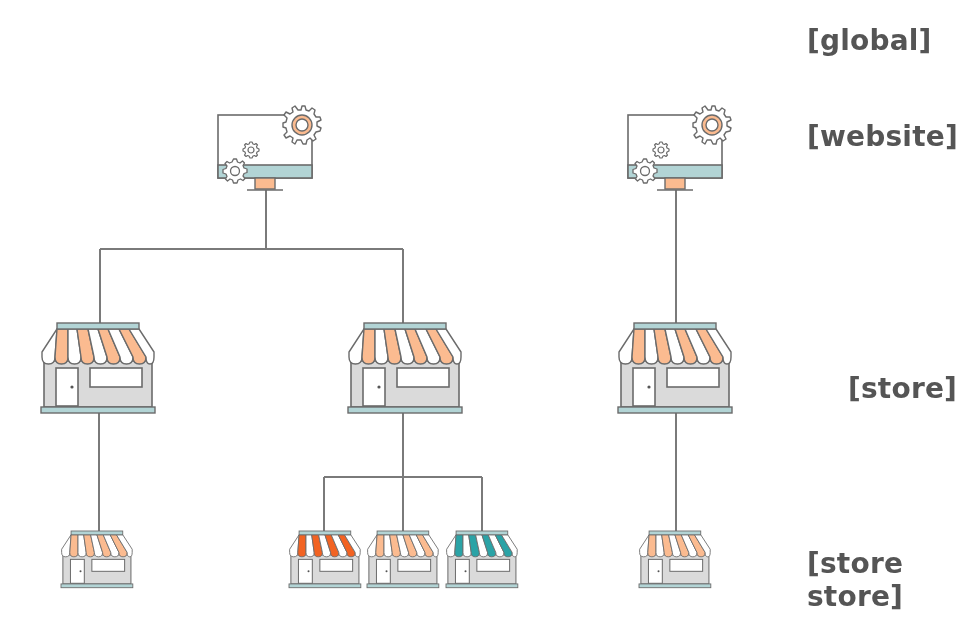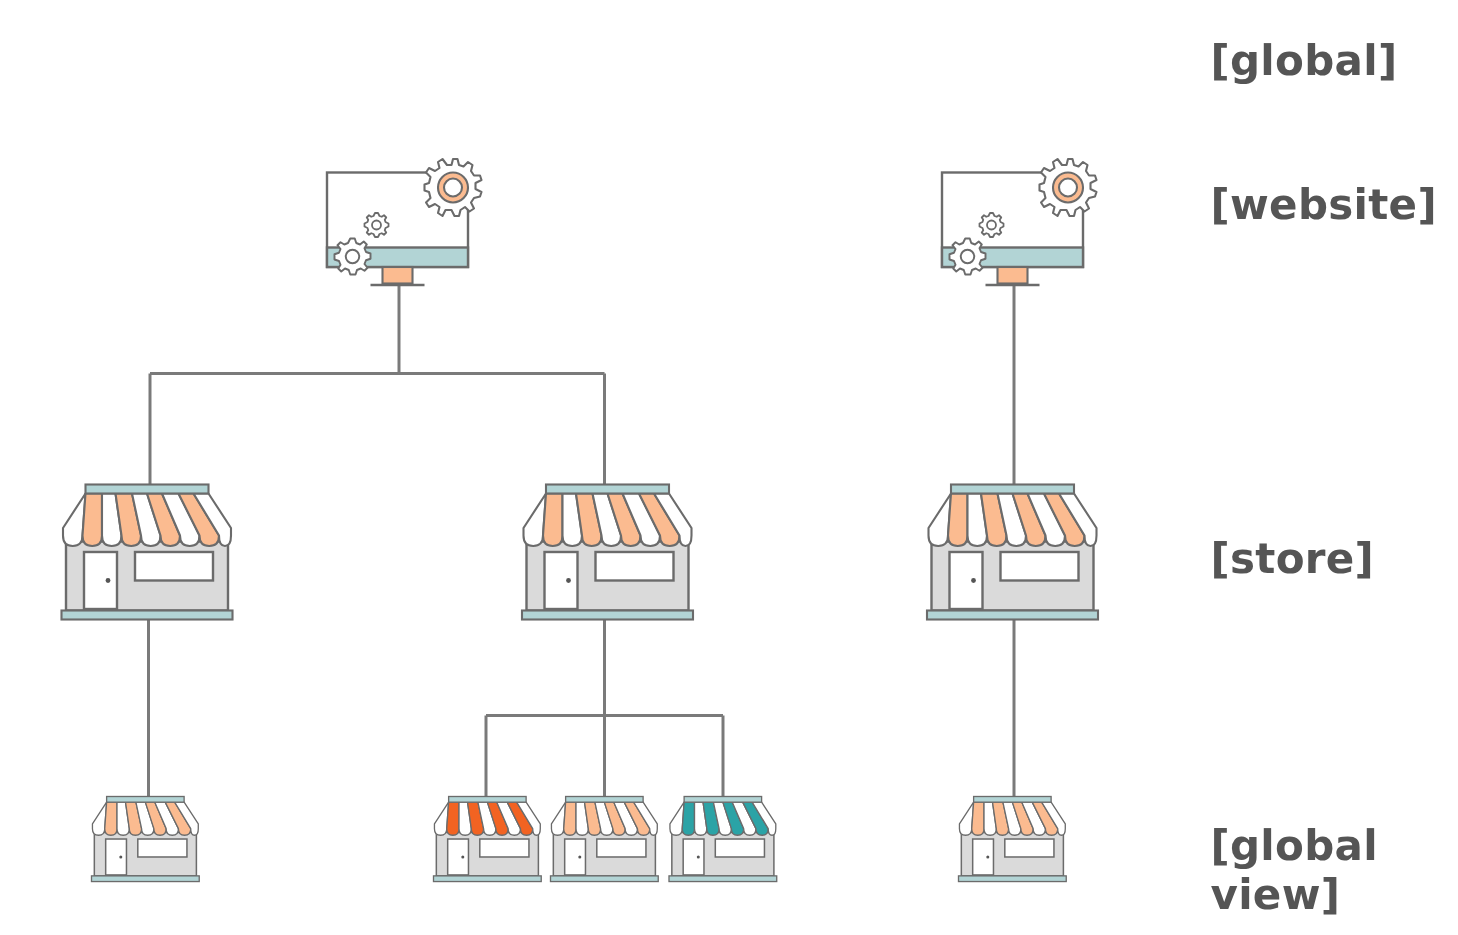--- a/index.html
+++ b/index.html
@@ -148,14 +148,14 @@
     </g>
   </g>
 
   <g transform="translate(639,531) scale(0.63)">
     <use href="#store-peach-large"></use>
   </g>
 </svg>
 
 <div class="label" style="top:24px;">[global]</div>
 <div class="label" style="top:120px;">[website]</div>
-<div class="label" style="top:356px;">[store]</div>
-<div class="label" style="top:547px;">[global view]</div>
+<div class="label" style="top:372px;margin-left:41px;">[store]</div>
+<div class="label" style="top:547px;">[store store]</div>
 
 </body></html>

